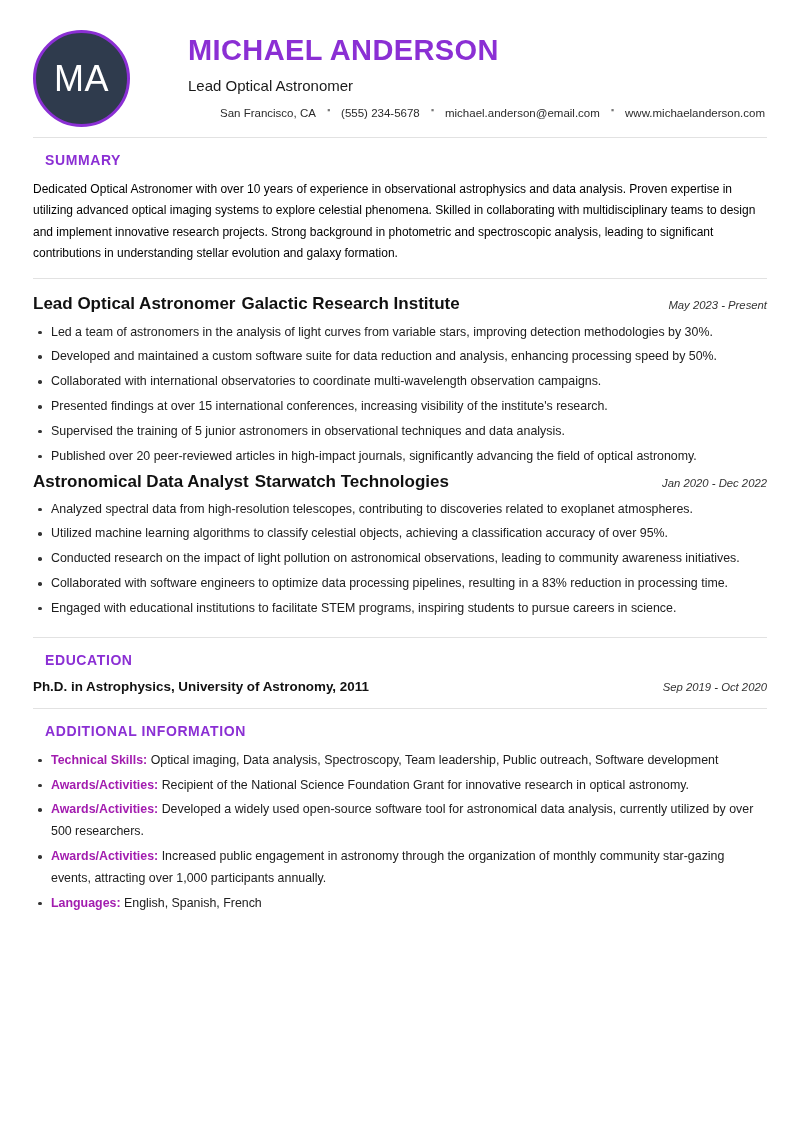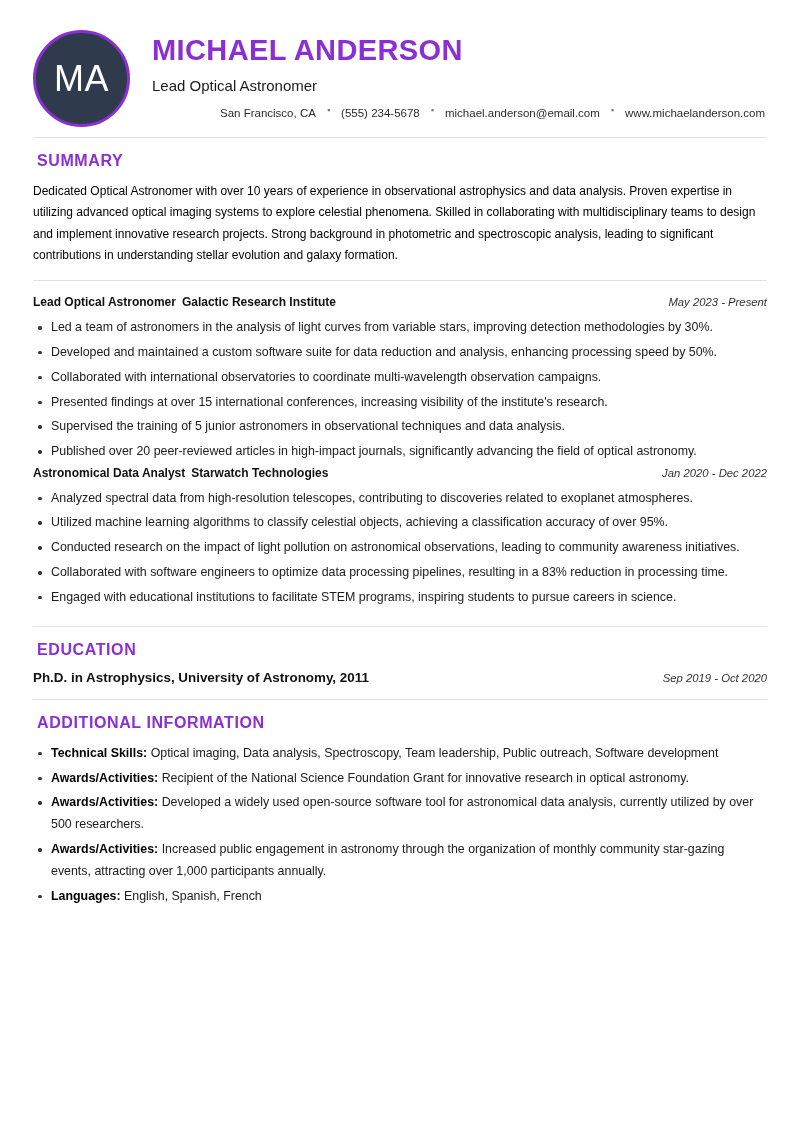--- a/index.html
+++ b/index.html
@@ -21,20 +21,21 @@
     padding: 26px 33px 0 33px;
     background: #ffffff;
     position: relative;
   }
 
   
   .header {
     display: flex;
     align-items: flex-start;
     padding-bottom: 10px;
+    gap: 36px;
   }
   .avatar {
     width: 97px;
     height: 97px;
     min-width: 97px;
     border-radius: 50%;
     background: #2f3b4d;
     border: 3px solid #8b2fd4;
     box-sizing: border-box;
     display: flex;
@@ -90,24 +91,24 @@
 
   
   .divider {
     border: none;
     border-top: 1px solid #e2e2e2;
     margin: 0;
   }
   .section { padding-top: 14px; }
   .section-title {
     color: #8b2fd4;
-    font-size: 16px;
+    font-size: 14px;
     font-weight: bold;
     letter-spacing: 0.6px;
-    margin: 0 0 11px 4px;
+    margin: 0 0 11px 12px;
   }
   .section-body { padding-bottom: 14px; }
 
   .summary-text {
     font-size: 12px;
     line-height: 1.78;
     color: #000000;
     margin: 0;
     text-align: left;
   }
@@ -115,21 +116,21 @@
   
   .entry { margin-bottom: 2px; }
   .entry + .entry { }
   .entry-head {
     display: flex;
     align-items: baseline;
     justify-content: space-between;
     margin-bottom: 6px;
   }
   .entry-heading {
-    font-size: 12px;
+    font-size: 17px;
     font-weight: bold;
     color: #111111;
     line-height: 1.3;
   }
   .entry-company { margin-left: 6px; }
   .entry-dates {
     font-size: 11.3px;
     font-style: italic;
     color: #333333;
     white-space: nowrap;
@@ -165,21 +166,21 @@
     align-items: baseline;
     justify-content: space-between;
   }
   .edu-degree {
     font-size: 13.4px;
     font-weight: bold;
     color: #111111;
   }
 
   
-  .info-label { font-weight: bold; color: #000000; }
+  .info-label { font-weight: bold; color: #a21caf; }
 </style>
 </head>
 <body>
 
 <div class="page">
 
   <div class="header">
     <div class="avatar">
       <span class="avatar-initials">MA</span>
     </div>

